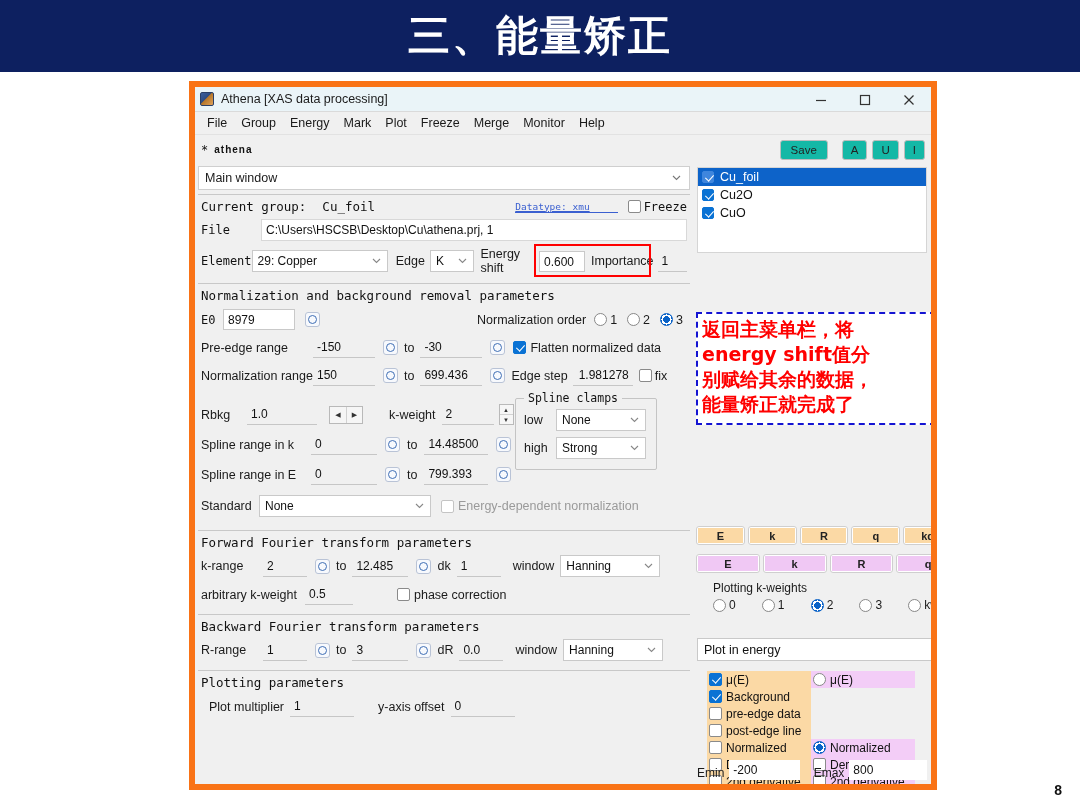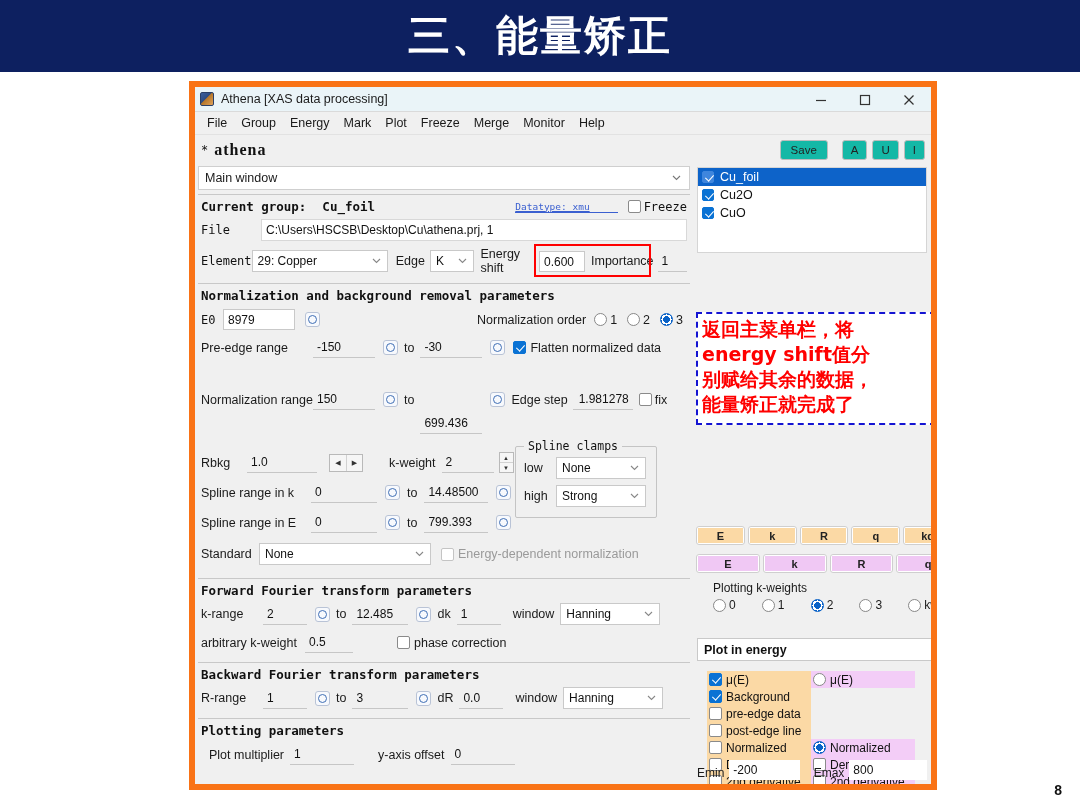--- a/index.html
+++ b/index.html
@@ -62,22 +62,22 @@
     border-bottom:1px solid #e2e2e2;
   }
   .menu-item { font-size:12.5px; color:#1a1a1a; padding:2px 7px; }
 
   
   .toolrow {
     height:29px; display:flex; align-items:center; padding:0 6px;
     background:#f0f0f0;
   }
   .athena-label {
-    font-family:Liberation Serif, serif;
-    font-size:16px; font-weight:bold; color:#111;
+    font-family:Liberation Sans, sans-serif;
+    font-size:10px; font-weight:bold; color:#111;
     letter-spacing:1px;
   }
   .athena-star { font-family:"DejaVu Sans Mono", monospace; font-size:12px; color:#111; margin-right:6px;}
   .spacer { flex:1; }
   .btn {
     background:#14b8a6; border:1px solid #bdbdbd; border-radius:3px;
     font-size:11.5px; color:#222; padding:3px 10px; margin-left:5px;
     font-family:"Liberation Sans", sans-serif;
   }
   .btn.sq { padding:3px 8px; min-width:21px; text-align:center; }
@@ -92,21 +92,21 @@
     border:1px solid #cfcfcf; display:flex; align-items:center;
     padding:0 6px; font-size:12.5px; color:#1a1a1a;
     position:relative;
   }
   .mainwindow-select .chev { position:absolute; right:7px; top:5px; }
 
   .sep { height:1px; background:#c8c8c8; margin:4px 3px; }
 
   .mono-head {
     font-family:"DejaVu Sans Mono", monospace;
-    font-size:12.5px; font-weight:bold; color:#111;
+    font-size:12.5px; font-weight:normal; color:#111;
   }
 
   .row { display:flex; align-items:center; padding:0 6px; margin-top:3px; }
   .lbl { font-size:12.5px; color:#1a1a1a; }
   .lbl-mono { font-family:"DejaVu Sans Mono", monospace; font-size:12px; color:#111; }
 
   .tf {
     background:#ffffff; border:1px solid #c9c9c9;
     font-size:12px; color:#111; padding:2px 4px;
     font-family:"Liberation Sans", sans-serif;
@@ -367,21 +367,21 @@
         <span class="opt-dot" style="margin-left:8px"></span>
         <span class="cb on" style="margin-left:8px"></span>
         <span class="lbl" style="margin-left:4px">Flatten normalized data</span>
       </div>
 
       <div class="row" style="margin-top:7px;">
         <span class="lbl" style="width:112px">Normalization range</span>
         <span class="tf flat" style="width:62px">150</span>
         <span class="opt-dot" style="margin-left:8px"></span>
         <span class="lbl" style="margin-left:6px">to</span>
-        <span class="tf flat" style="width:62px;margin-left:6px;margin-top:48px;">699.436</span>
+        <span class="tf flat" style="width:62px;margin-left:6px;">699.436</span>
         <span class="opt-dot" style="margin-left:8px"></span>
         <span class="lbl" style="margin-left:6px">Edge step</span>
         <span class="tf flat" style="width:60px;margin-left:5px;text-align:right;">1.981278</span>
         <span class="cb" style="margin-left:6px"></span>
         <span class="lbl" style="margin-left:3px">fix</span>
       </div>
 
       <div style="position:relative; margin-top:18px; height:112px;">
 
         <div class="row" style="margin-top:0;">
@@ -605,21 +605,21 @@
             <span class="radio"></span>
             <span>3</span>
           </label>
           <label>
             <span class="radio"></span>
             <span>kw</span>
           </label>
         </div>
       </div>
 
-      <div class="plotin-sel" style="position:absolute; top:474px; left:0; width:254px; margin:0 4px;font-weight:bold;">
+      <div class="plotin-sel" style="position:absolute; top:474px; left:0; width:254px; margin:0 4px;">
         <span>Plot in energy</span>
         <span class="chev">
           <svg width="11" height="11" viewBox="0 0 11 11">
               <polyline points="2,4 5.5,7.5 9,4" fill="none" stroke="#777" stroke-width="1.1"></polyline>
             </svg>
         </span>
       </div>
 
       <div class="traces" style="position:absolute; top:502px; left:0;">
         <div class="tcol orange">

